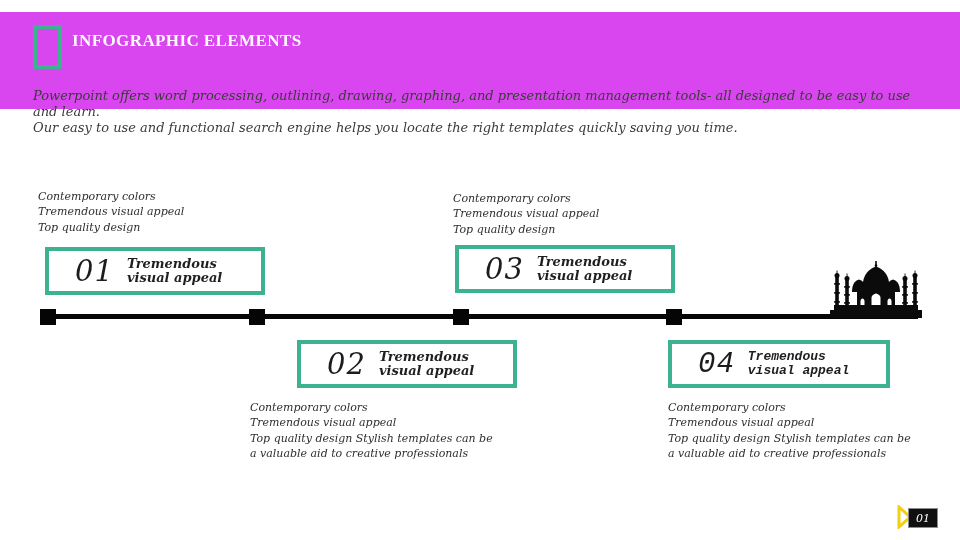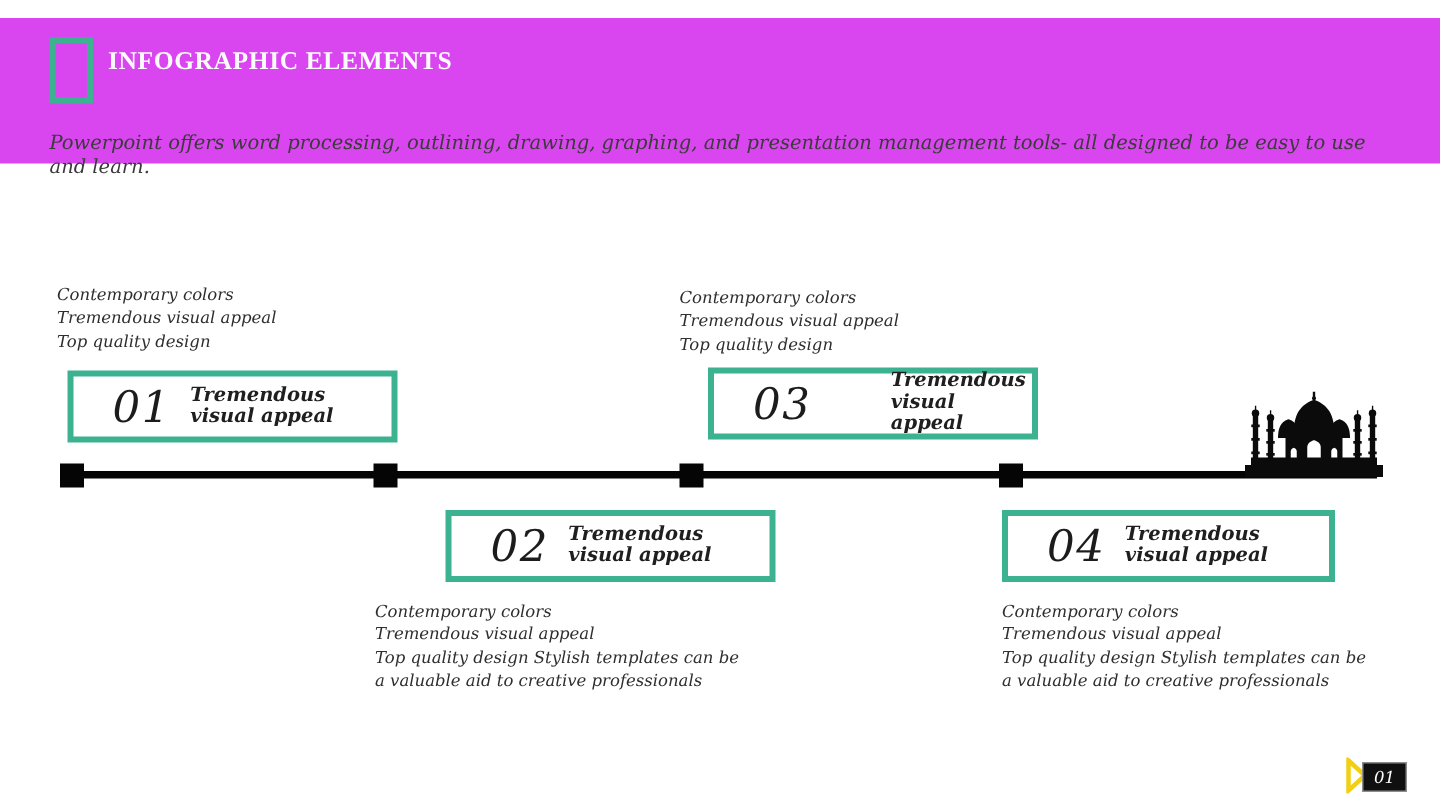--- a/index.html
+++ b/index.html
@@ -36,22 +36,22 @@
   #note-2 { left:250px; top:400px; }
   #note-4 { left:668px; top:400px; }
 
   
   .tbox {
     position:absolute; width:212px; height:40px; border:4px solid #3cb291;
     background:#ffffff; display:flex; align-items:center; box-sizing:content-box;
   }
   #box-1 { left:45px;  top:247px; }
   #box-2 { left:250px; top:340px;margin-left:47px; }
-  #box-3 { left:472px; top:245px;gap:40px; }
-  #box-4 { left:668px; top:340px; width:214px; }
+  #box-3 { left:455px; top:245px; }
+  #box-4 { left:668px; top:340px; width:214px;font-family:Liberation Mono, monospace; }
   .tbox .num {
     margin-left:26px; font-size:29px; font-style:italic;
     color:#1c1c1c; letter-spacing:1px; line-height:1;
   }
   .tbox .label {
     margin-left:13px; font-size:13px; font-weight:700; font-style:italic;
     line-height:14.5px; color:#1f1f1f;
   }
 
   
@@ -79,20 +79,21 @@
 
 <div class="slide">
 
   <div class="header">
     <div class="header-icon"></div>
     <div class="header-title">INFOGRAPHIC ELEMENTS</div>
   </div>
 
   <div class="intro">
     <div>Powerpoint offers word processing, outlining, drawing, graphing, and presentation management tools- all designed to be easy to use and learn.</div>
+    <div>Our easy to use and functional search engine helps you locate the right templates quickly saving you time.</div>
   </div>
 
   <div class="note" id="note-1">
     <div>Contemporary colors</div>
     <div>Tremendous visual appeal</div>
     <div>Top quality design</div>
   </div>
   <div class="note" id="note-3">
     <div>Contemporary colors</div>
     <div>Tremendous visual appeal</div>

